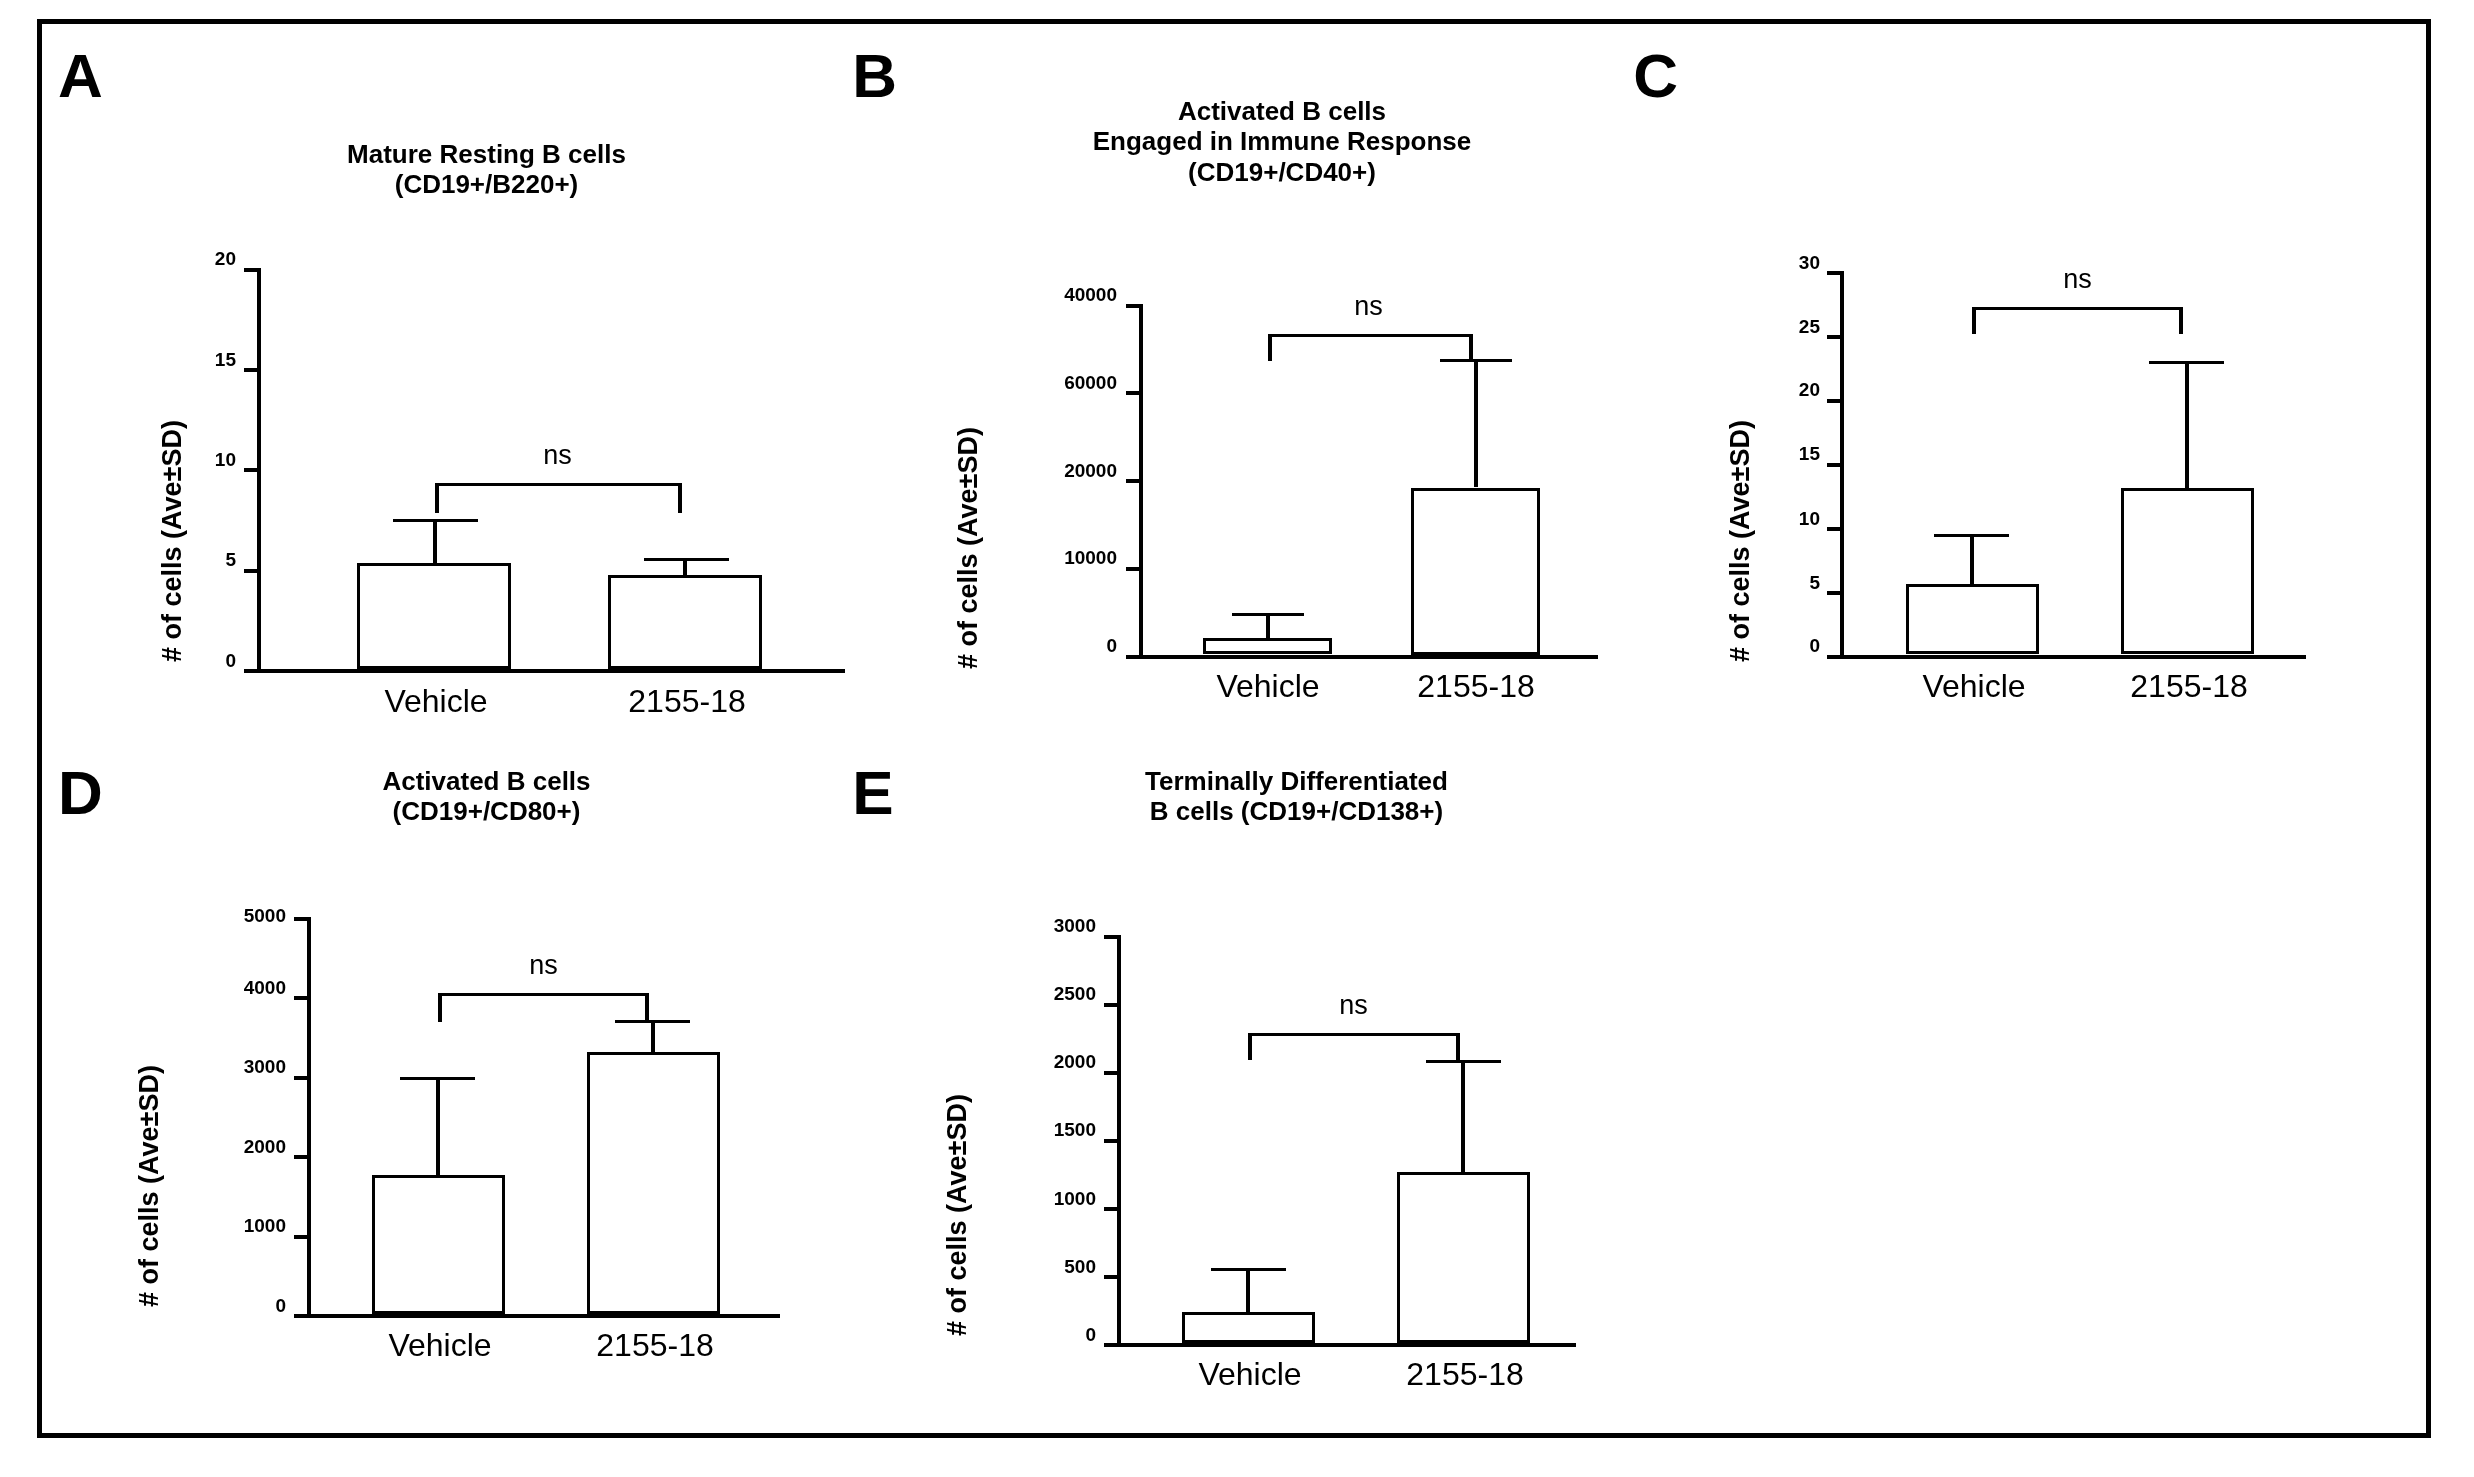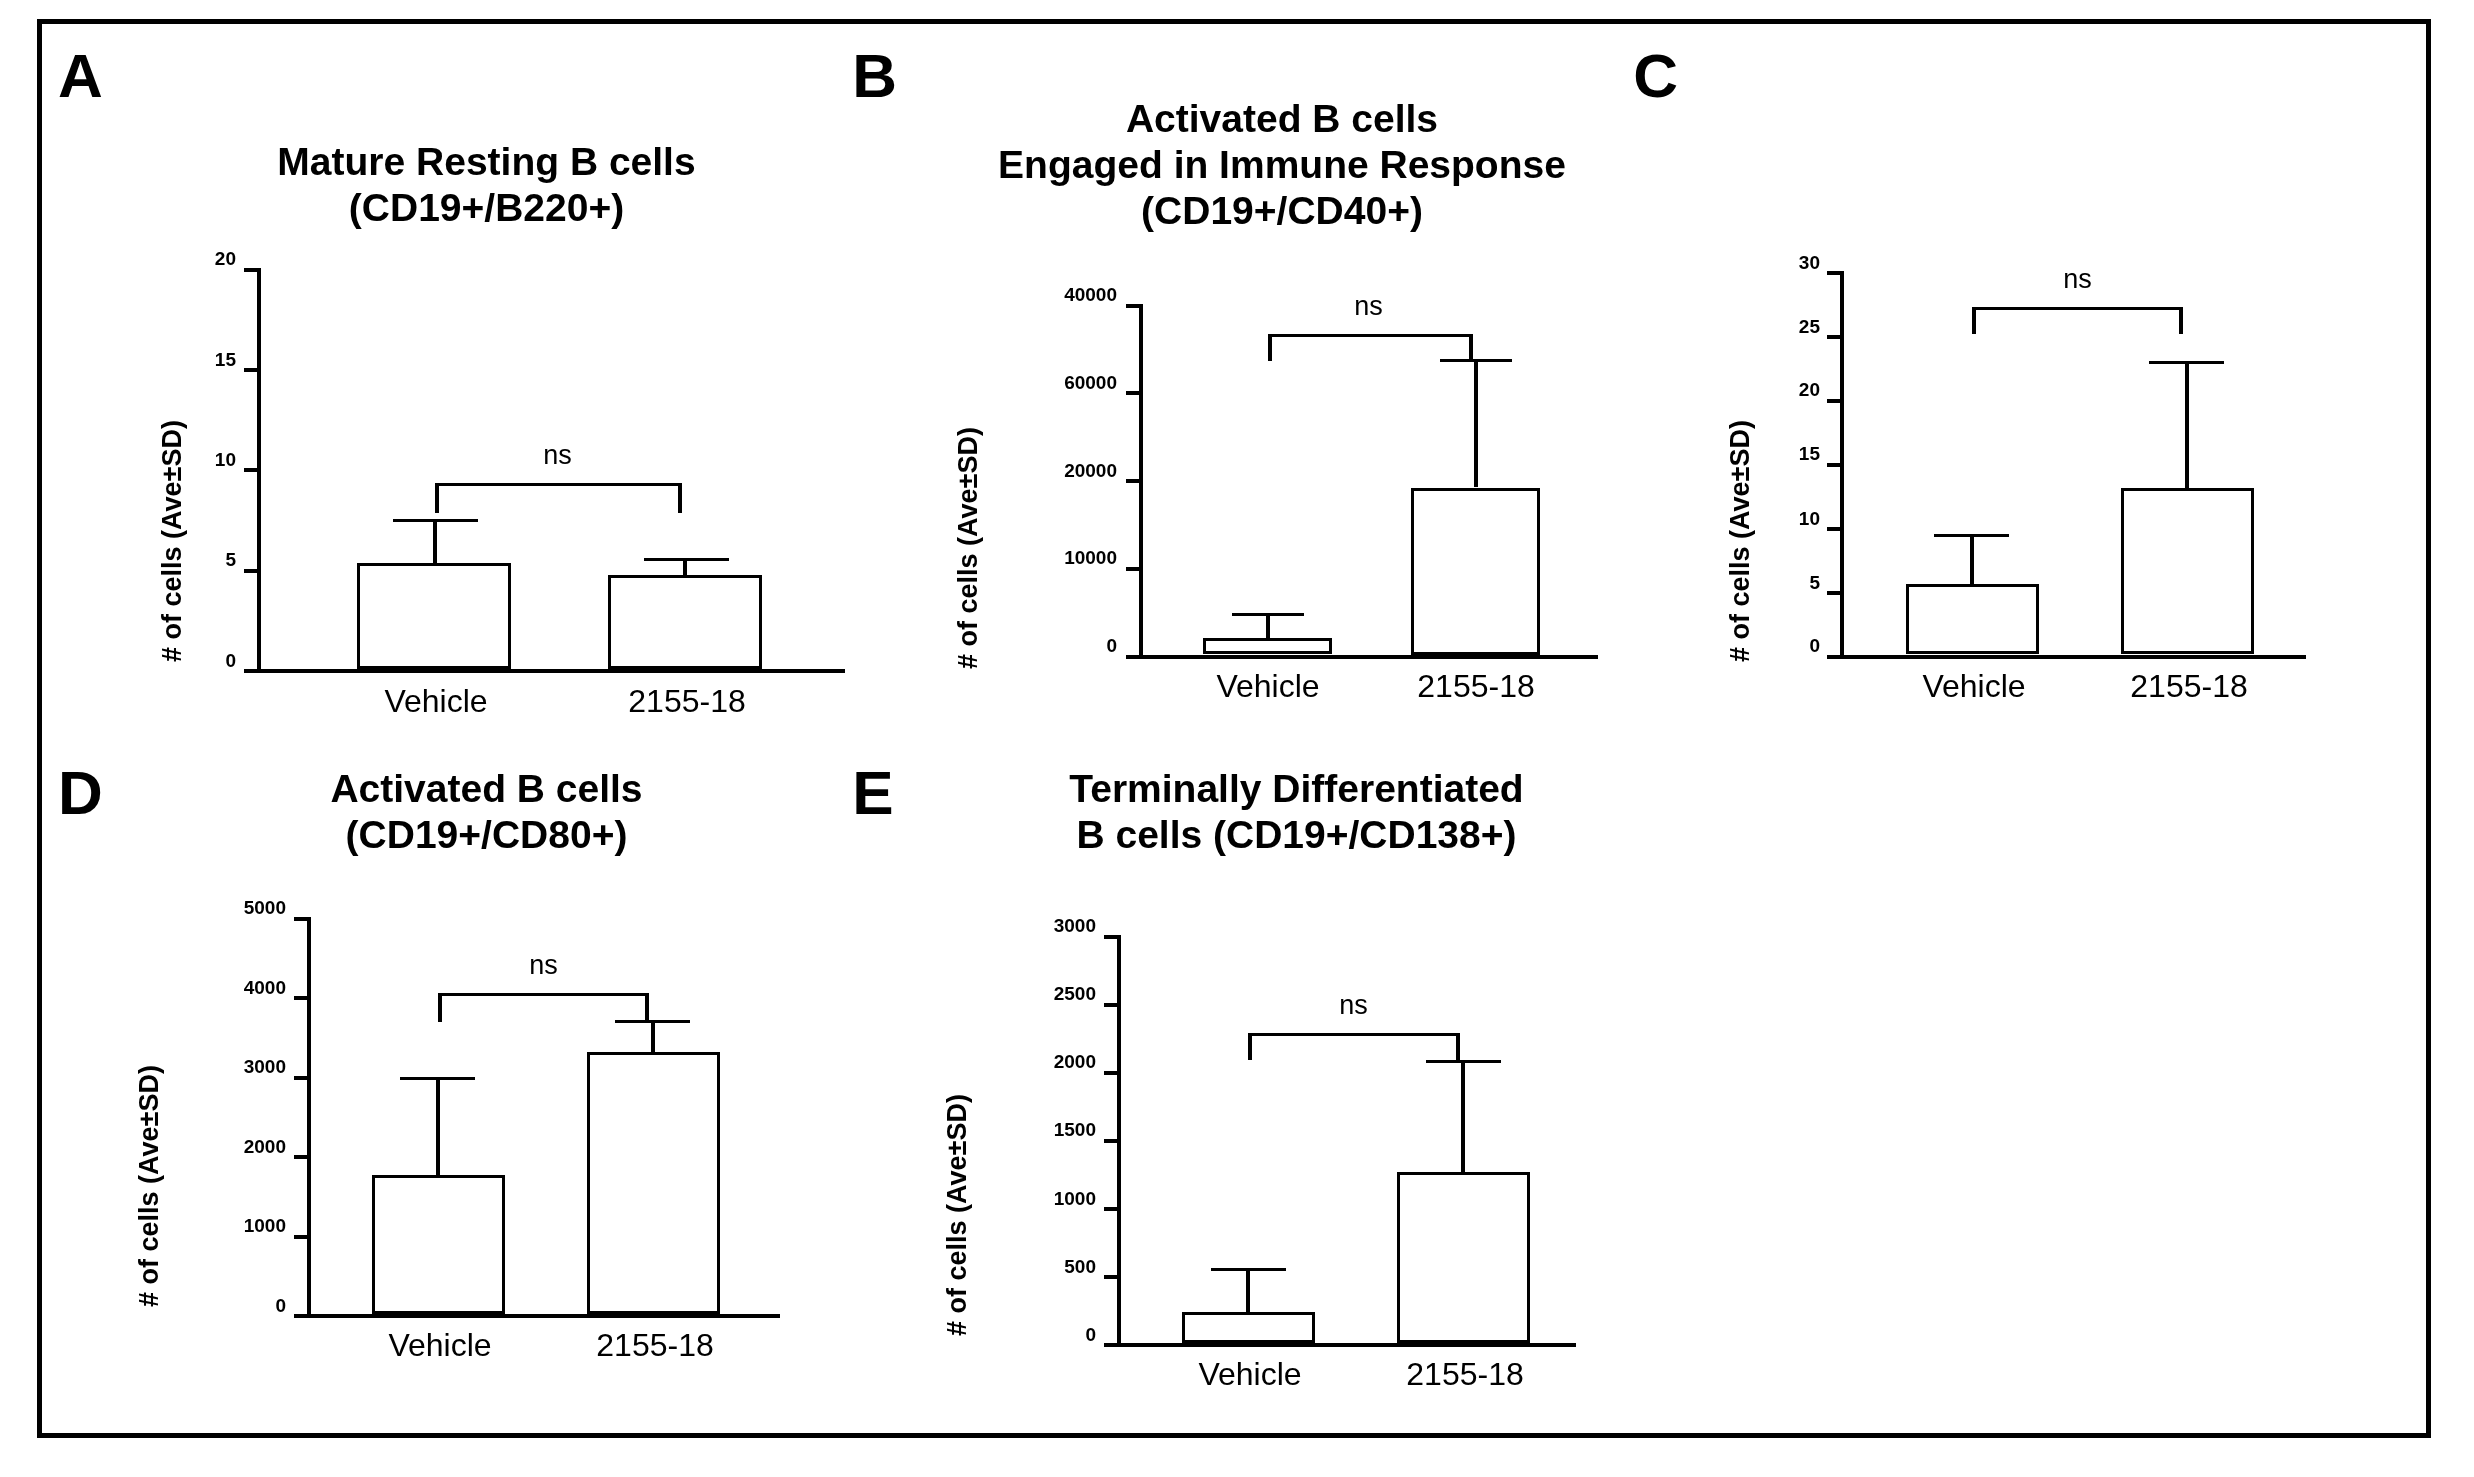--- a/index.html
+++ b/index.html
@@ -30,21 +30,21 @@
   .panel-letter {
     position: absolute;
     font-size: 62px;
     font-weight: bold;
     line-height: 1;
     letter-spacing: -0.7px;
   }
   .panel-title {
     position: absolute;
     text-align: center;
-    font-size: 39px;
+    font-size: 26px;
     font-weight: bold;
     line-height: 1.18;
     white-space: pre-line;
   }
   .plot {
     position: absolute;
   }
   .axis-label {
     position: absolute;
     font-size: 27px;
@@ -262,21 +262,21 @@
       <div class="tick" style="left:252px; top:414px;"></div>
       <div class="tick" style="left:252px; top:335px;"></div>
       <div class="tick" style="left:252px; top:255px;"></div>
       <div class="tick" style="left:252px; top:176px;"></div>
 
       <div class="tick-label" style="left:115px; top:554px; width:129px;">0</div>
       <div class="tick-label" style="left:115px; top:474px; width:129px;">1000</div>
       <div class="tick-label" style="left:115px; top:395px; width:129px;">2000</div>
       <div class="tick-label" style="left:115px; top:315px; width:129px;">3000</div>
       <div class="tick-label" style="left:115px; top:236px; width:129px;">4000</div>
-      <div class="tick-label" style="left:115px; top:156px; width:129px;">5000</div>
+      <div class="tick-label" style="left:115px; top:164px; width:129px;">5000</div>
 
       <div class="bar" style="left:330px; top:434px; width:133px; height:139px;"></div>
       <div class="err-vert" style="left:394px; top:336px; height:98px;"></div>
       <div class="err-cap" style="left:358px; top:336px; width:75px;"></div>
 
       <div class="bar" style="left:545px; top:311px; width:133px; height:262px;"></div>
       <div class="err-vert" style="left:609px; top:279px; height:32px;"></div>
       <div class="err-cap" style="left:573px; top:279px; width:75px;"></div>
 
       <div class="sig-line" style="left:396px; top:252px; width:211px;"></div>

